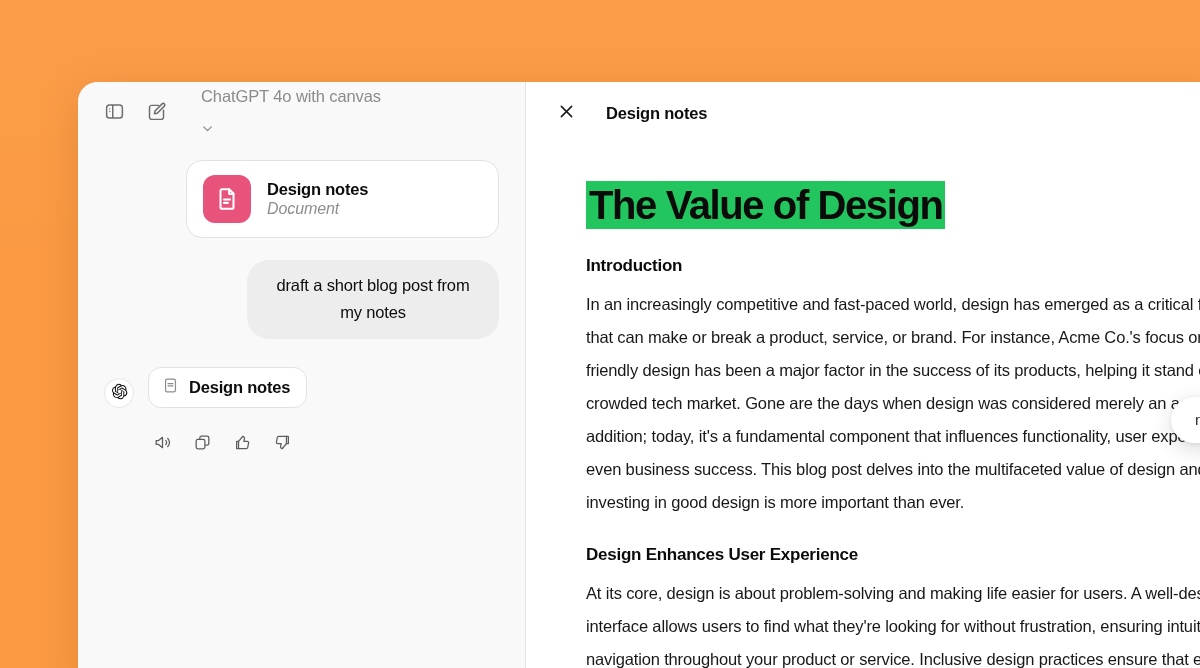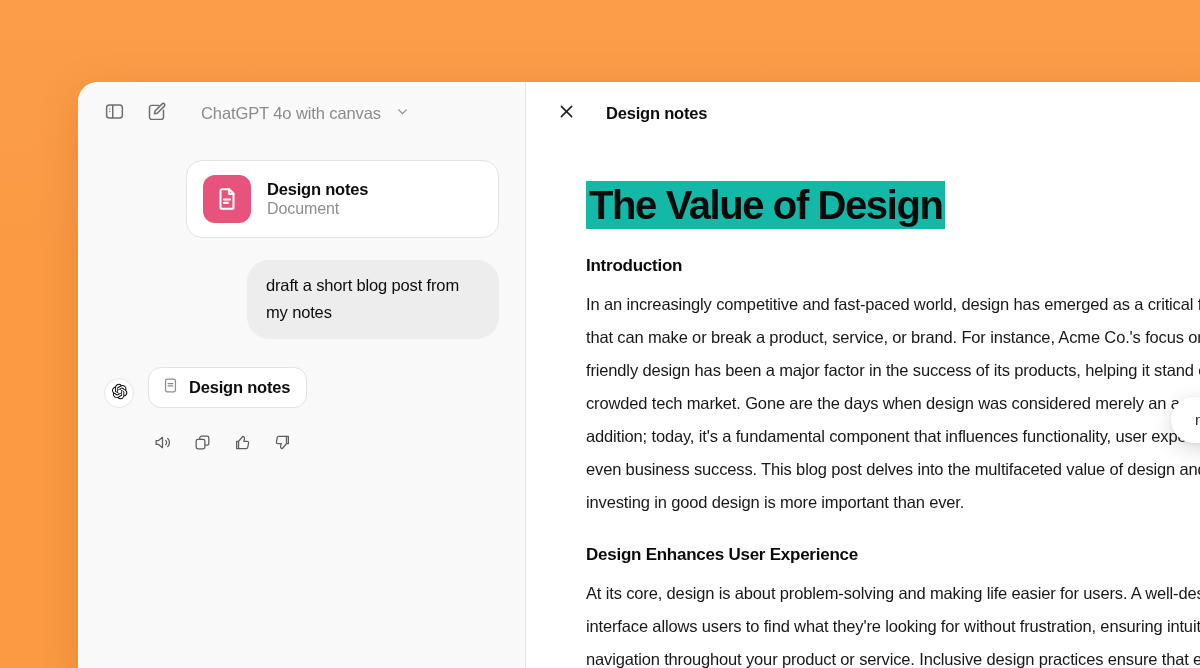--- a/index.html
+++ b/index.html
@@ -87,20 +87,21 @@
   }
 
   .model-select {
     display: flex;
     align-items: flex-start;
     gap: 15px;
     margin-left: 14px;
     padding: 5px 9px 5px 7px;
     border-radius: 9px;
     cursor: pointer;
+    flex-direction: column;
   }
   .model-name {
     font-size: 16.5px;
     color: #8b8b8b;
     letter-spacing: -0.1px;
     white-space: nowrap;
   }
 
   .chat-scroll {
     flex: 1;
@@ -130,33 +131,35 @@
   .doc-title {
     font-size: 16.5px;
     font-weight: 700;
     color: #0d0d0d;
     letter-spacing: -0.2px;
   }
   .doc-sub {
     font-size: 16px;
     color: #8e8e8e;
     letter-spacing: -0.1px;
+    font-style: italic;
   }
 
   
   .user-row { display: flex; justify-content: flex-end; margin-top: 22px; }
   .user-bubble {
     background: #ededed;
     border-radius: 22px;
     padding: 12px 19px 14px;
     max-width: 252px;
     font-size: 16.5px;
     line-height: 1.62;
     color: #0d0d0d;
     letter-spacing: -0.15px;
+    text-align: center;
   }
 
   
   .assistant-row {
     display: flex;
     margin-top: 28px;
     gap: 14px;
   }
   .avatar {
     width: 30px; height: 30px;
@@ -241,21 +244,21 @@
     overflow: hidden;
   }
 
   .doc-h1 {
     font-size: 40px;
     font-weight: 800;
     letter-spacing: -1.4px;
     color: #0b0b0b;
     line-height: 1.15;
     display: inline;
-    background: #14b8a6;
+    background: #22c55e;
     box-decoration-break: clone;
     -webkit-box-decoration-break: clone;
     padding: 2px 3px;
   }
   .h1-wrap { margin-bottom: 28px; }
 
   .doc-h2 {
     font-size: 17px;
     font-weight: 700;
     color: #0b0b0b;

